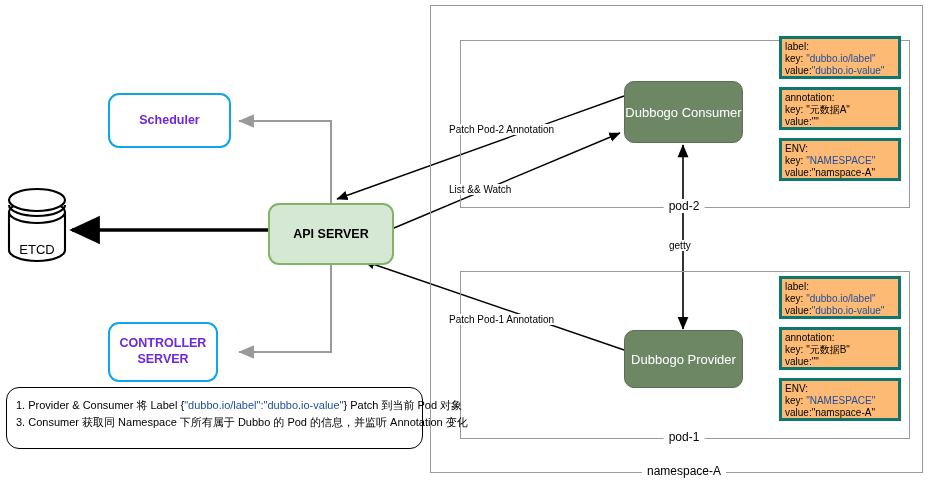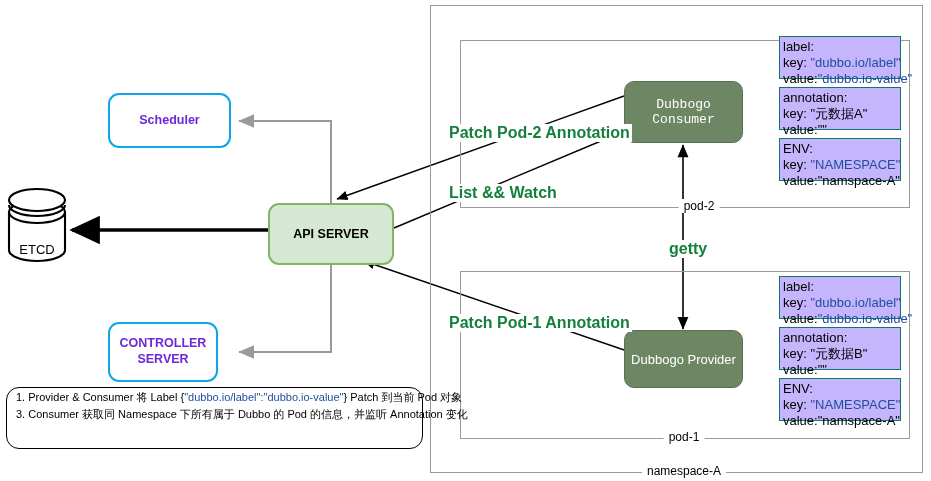--- a/index.html
+++ b/index.html
@@ -29,33 +29,33 @@
   
   .container-box{position:absolute;z-index:1;border:1px solid #9a9a9a;background:transparent;}
 
   
   .container-label{position:absolute;z-index:4;background:#ffffff;
                    font-size:12px;color:#000;padding:0 5px;
                    transform:translate(-50%,-50%);white-space:nowrap;}
 
   
   .note{position:absolute;z-index:4;box-sizing:border-box;
-        border:1px solid #0f766e;background:#c4b5fd;
-        font-size:13px;line-height:1.22;color:#000;
+        border:3px solid #0f766e;background:#fdba74;
+        font-size:10px;line-height:1.22;color:#000;
         padding:2px 3px;white-space:nowrap;}
   .note .blue{color:#1f4e9c;}
 
   
   .elabel{position:absolute;z-index:4;background:#ffffff;
-          font-size:16px;color:#15803d;white-space:nowrap;padding:0 2px;font-weight:bold;}
+          font-size:10px;color:#000000;white-space:nowrap;padding:0 2px;}
 
   
   .legend{position:absolute;z-index:4;box-sizing:border-box;
           border:1px solid #000;border-radius:13px;background:#ffffff;
-          font-size:11px;line-height:1.52;color:#000;padding:1px 9px;}
+          font-size:11px;line-height:1.52;color:#000;padding:9px 9px;}
   .legend .blue{color:#1f4e9c;}
   .legend div{white-space:nowrap;}
 
   .etcd-label{position:absolute;z-index:4;font-size:13px;color:#000;
               transform:translate(-50%,-50%);}
 </style>
 </head>
 <body>
 
 <div id="stage">
@@ -113,42 +113,42 @@
   </svg>
 
   <div class="container-box" style="left:430px;top:5px;width:491px;height:466px;"></div>
 
   <div class="container-box" style="left:460px;top:40px;width:448px;height:166px;"></div>
 
   <div class="container-box" style="left:460px;top:271px;width:448px;height:166px;"></div>
 
   <div class="container-label" style="left:684px;top:471px;">namespace-A</div>
 
-  <div class="container-label" style="left:684px;top:206px;margin-left:15px;">pod-2</div>
+  <div class="container-label" style="left:684px;top:206px;">pod-2</div>
 
   <div class="container-label" style="left:684px;top:437px;">pod-1</div>
 
   <div class="node wbox" style="left:108px;top:93px;width:123px;height:55px;">
     <span>Scheduler</span>
   </div>
 
   <div class="node wbox" style="left:108px;top:322px;width:110px;height:60px;">
     <span>
       <span>CONTROLLER</span><br>
       <span>SERVER</span>
     </span>
   </div>
 
   <div class="node apibox" style="left:268px;top:203px;width:126px;height:62px;">
     <span>API SERVER</span>
   </div>
 
   <div class="etcd-label" style="left:37px;top:237px;margin-top:12px;">ETCD</div>
 
-  <div class="node greenbox" style="left:624px;top:81px;width:119px;height:62px;font-family:Liberation Mono, monospace;">
+  <div class="node greenbox" style="left:624px;top:81px;width:119px;height:62px;">
     <span>Dubbogo Consumer</span>
   </div>
 
   <div class="node greenbox" style="left:624px;top:330px;width:119px;height:58px;">
     <span>Dubbogo Provider</span>
   </div>
 
   <div class="elabel" style="left:447px;top:124px;">Patch Pod-2 Annotation</div>
 
   <div class="elabel" style="left:447px;top:184px;">List &amp;&amp; Watch</div>

